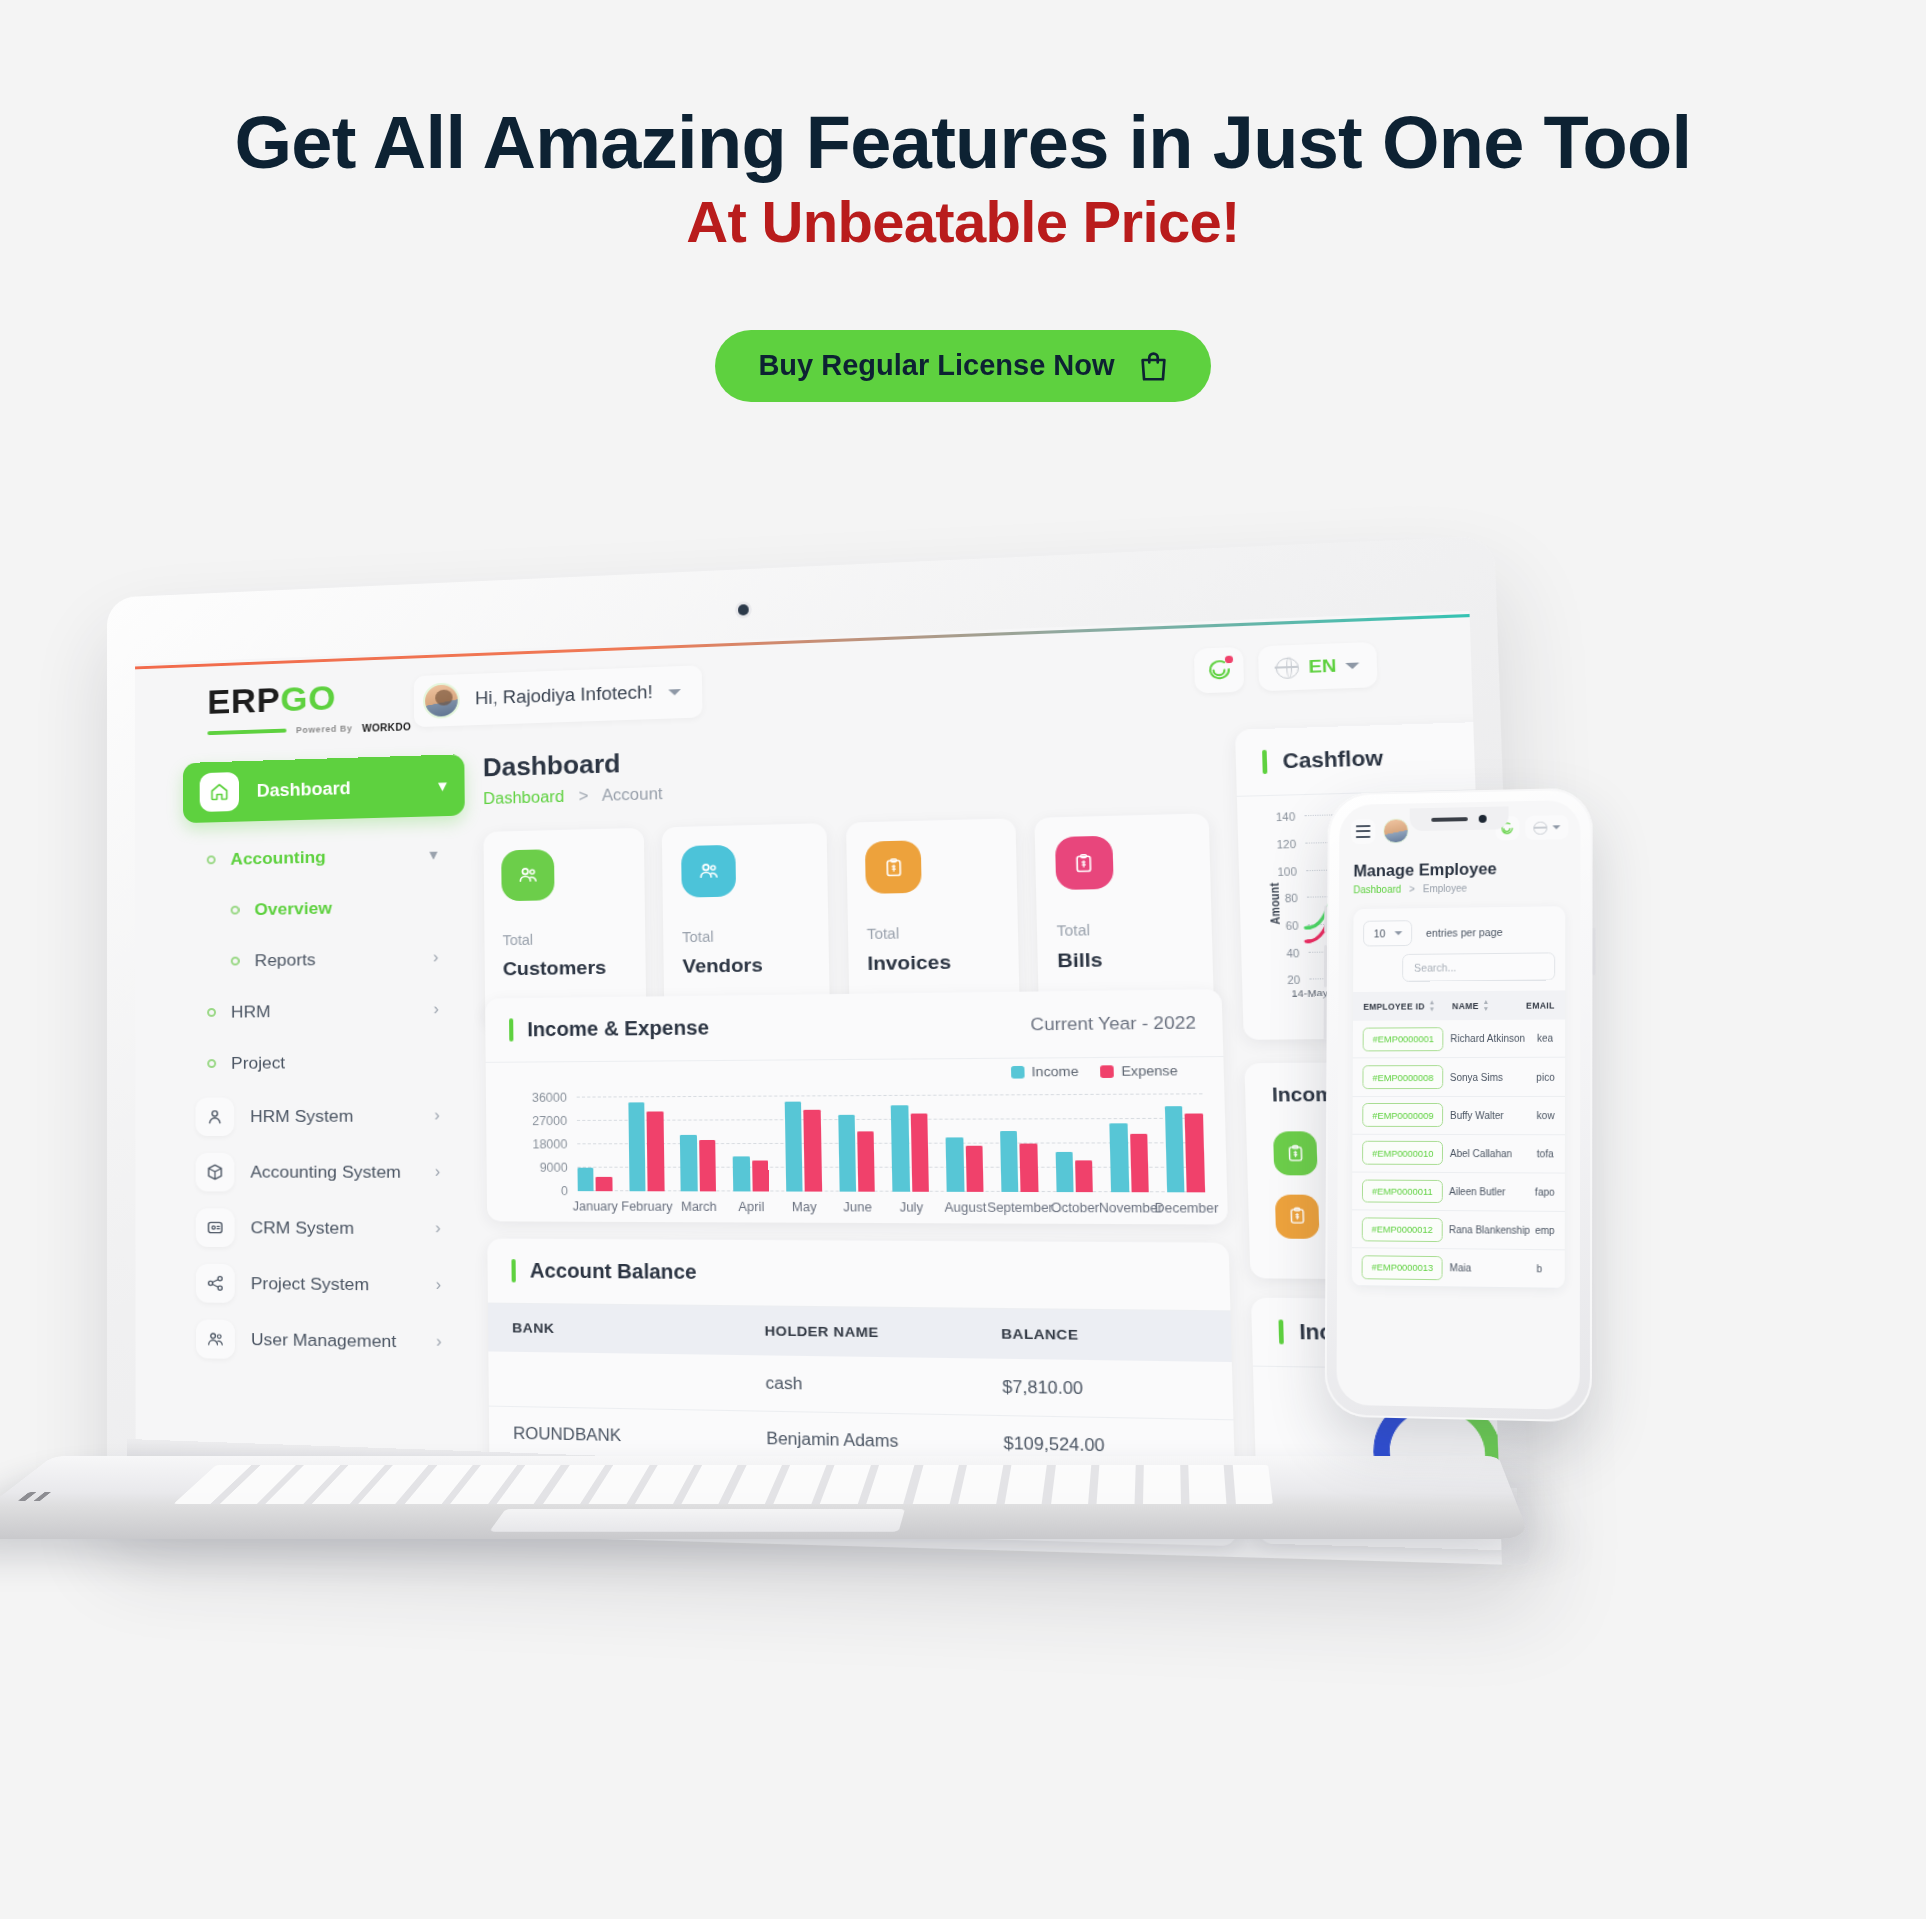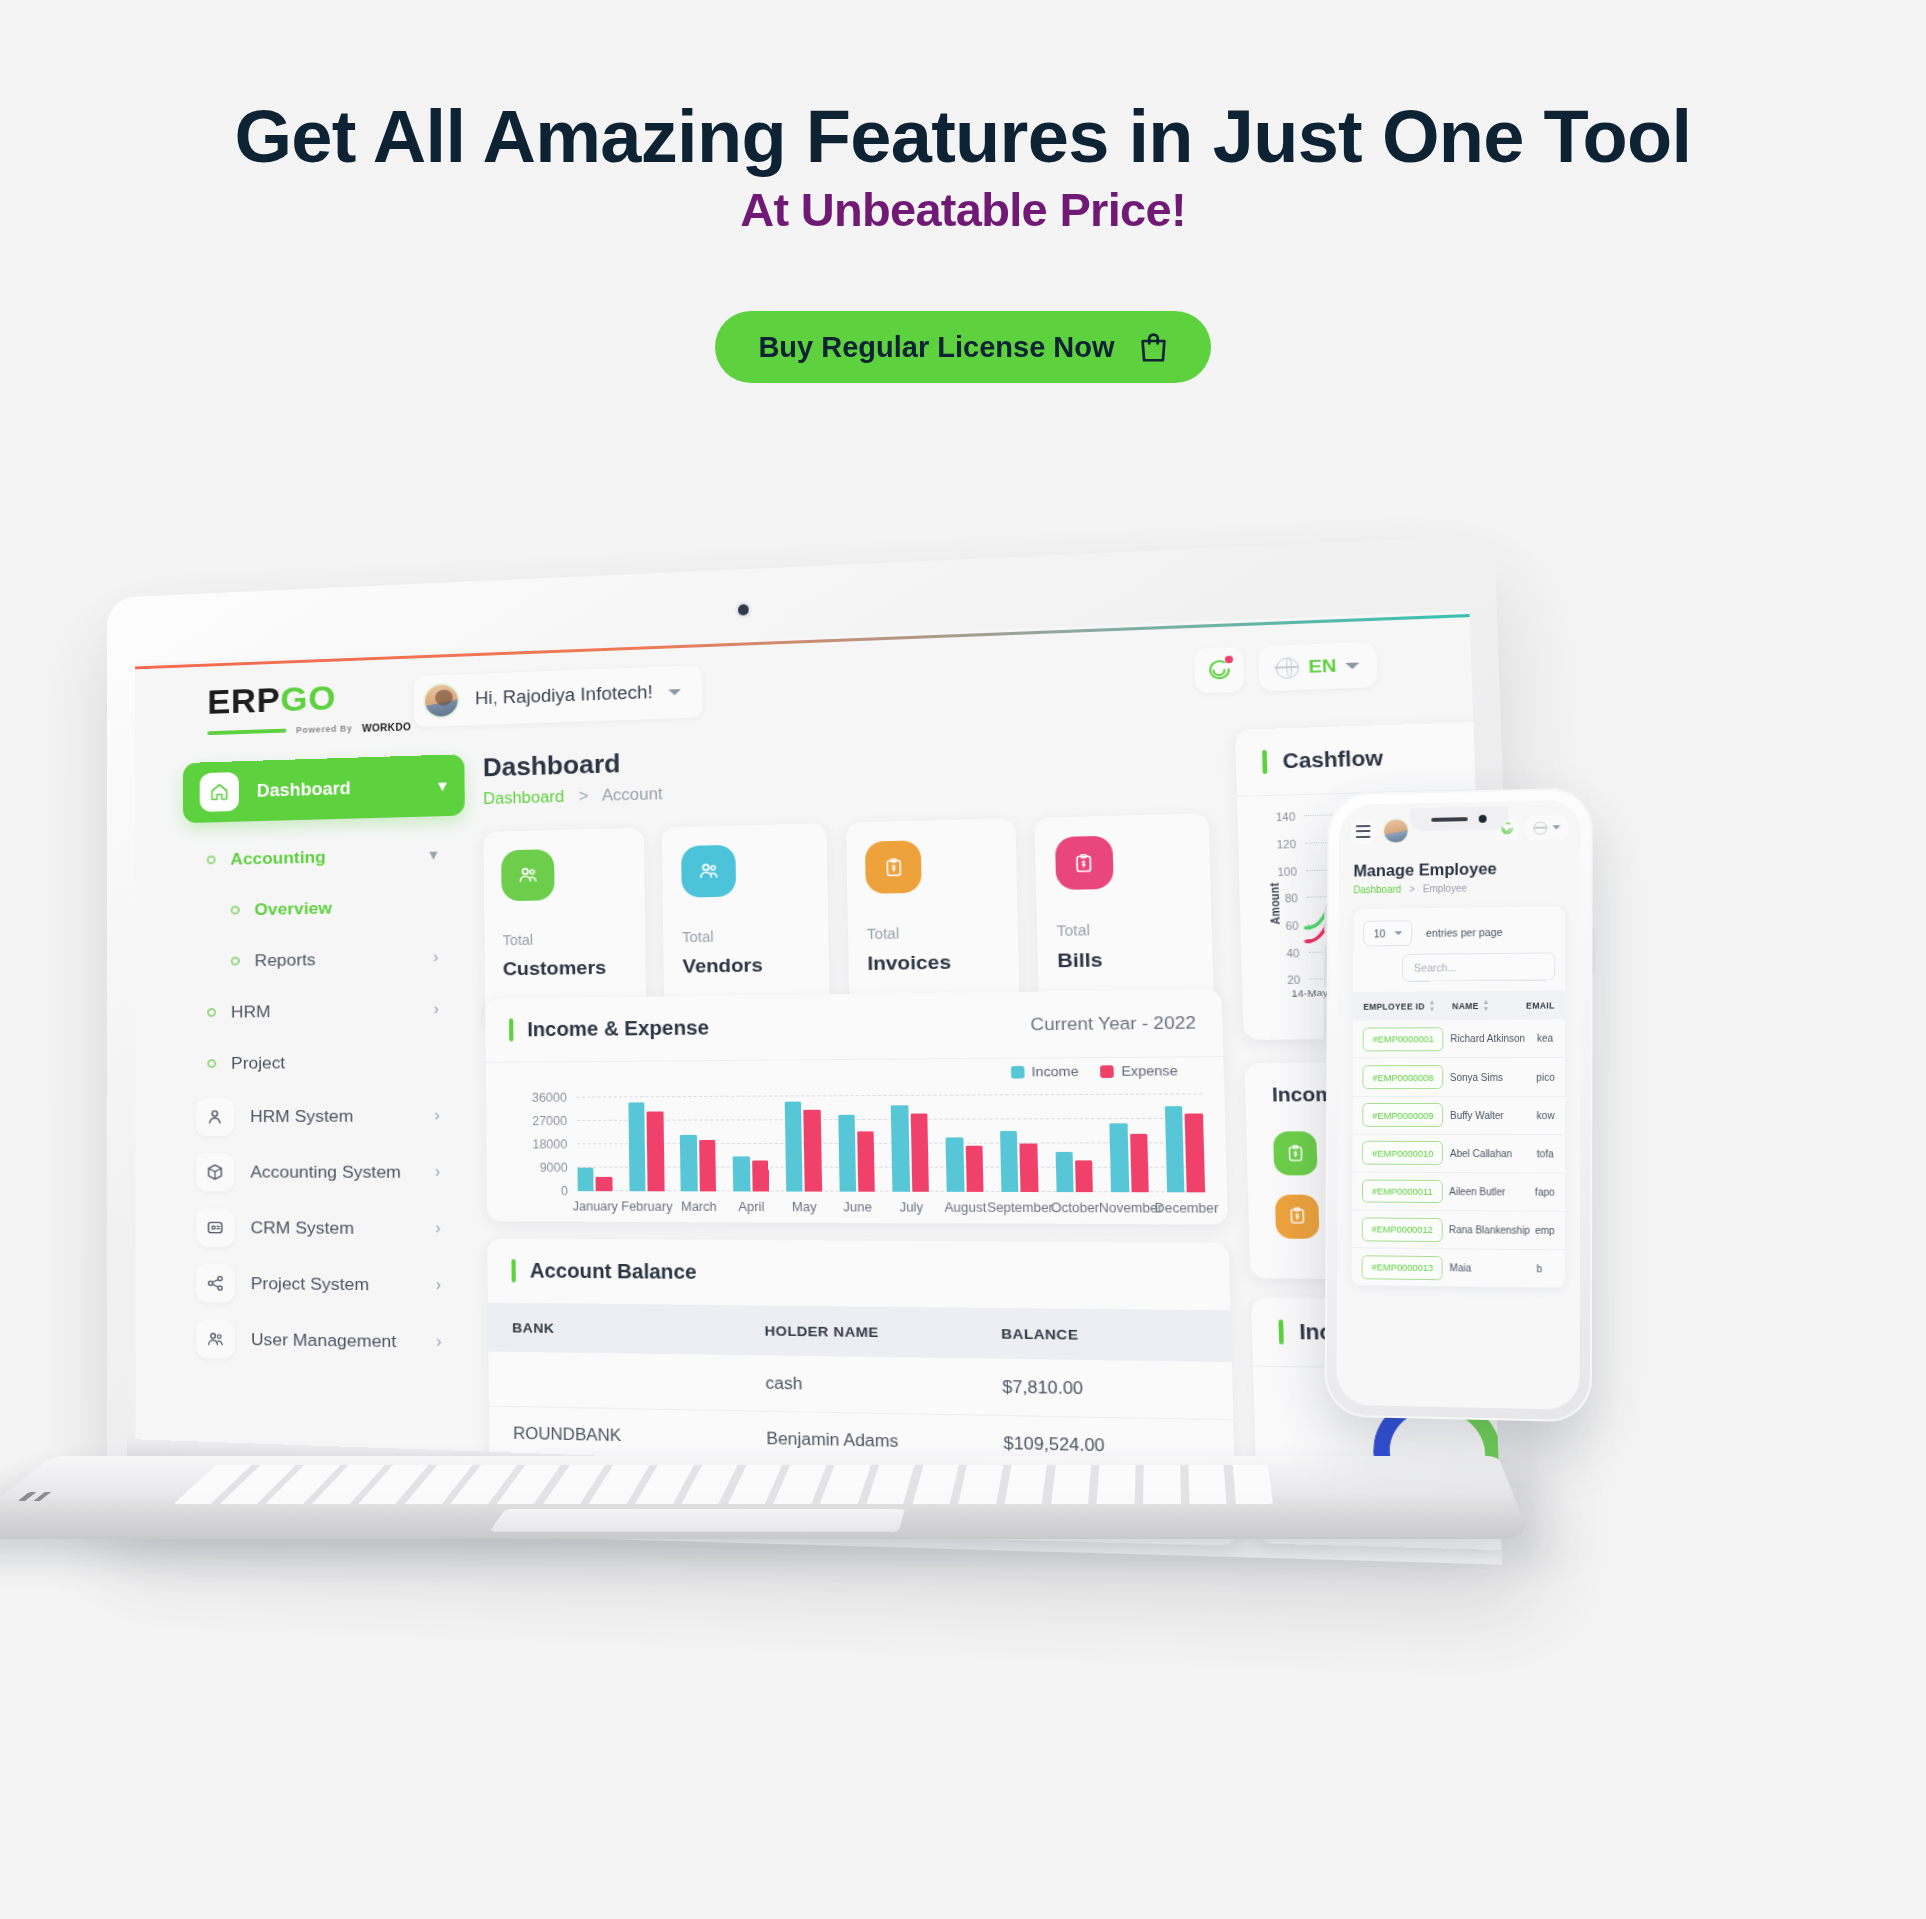--- a/index.html
+++ b/index.html
@@ -5,28 +5,28 @@
   * { box-sizing: border-box; margin: 0; padding: 0; }
   html, body {
     width: 1926px; height: 1919px;
     background: #f4f4f4;
     font-family: "Liberation Sans", sans-serif;
     overflow: hidden;
   }
   body { position: relative; }
 
   
-  .hero { position: absolute; top: 0; left: 0; width: 1926px; text-align: center; }
+  .hero { position: absolute; top: 6px; left: 0; width: 1926px; text-align: center; }
   .hero-line1 {
     font-size: 74px; font-weight: 700; color: #0d2233;
     letter-spacing: -0.7px; line-height: 1.15; margin-top: 94px;
     font-family: "Liberation Sans", sans-serif;
   }
   .hero-line2 {
-    font-size: 47px; font-weight: 700; color: #701a75;
+    font-size: 58px; font-weight: 700; color: #b91c1c;
     letter-spacing: -0.7px; line-height: 1.15; margin-top: 4px;
   }
   .cta-row { margin-top: 74px; display: flex; justify-content: center; gap: 80px; }
   .cta {
     display: inline-flex; align-items: center; gap: 24px;
     border: none; border-radius: 47px; cursor: pointer;
     padding: 0 43px; height: 72px;
     font-size: 29px; font-weight: 700; color: #0d2233;
     font-family: "Liberation Sans", sans-serif;
   }

